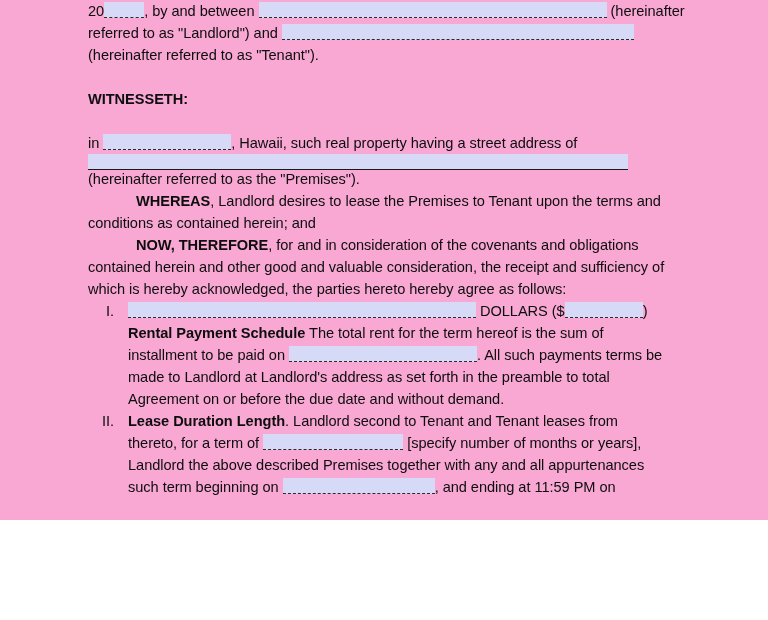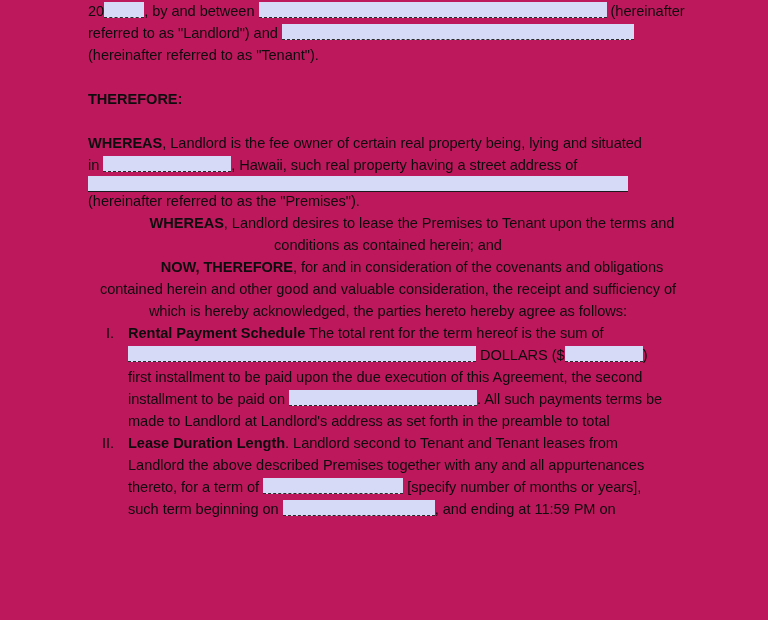--- a/index.html
+++ b/index.html
@@ -11,22 +11,22 @@
     width: 768px;
     height: 620px;
     overflow: hidden;
     font-family: "Liberation Sans", sans-serif;
     color: #000000;
   }
 
   #page {
     position: relative;
     width: 768px;
-    height: 620px;
-    background: #be185d;
+    height: 520px;
+    background: #f9a8d4;
     overflow: hidden;
   }
 
   #doc {
     position: absolute;
     left: 88px;
     top: 0px;
     width: 600px;
     font-size: 14.6px;
     line-height: 22px;
@@ -37,21 +37,21 @@
   .para {
     margin: 0;
     padding: 0;
     text-align: left;
   }
   .spacer-lg { height: 22px; }
 
   .b { font-weight: bold; }
 
   
-  .indent { text-indent: 48px; text-align: center; }
+  .indent { text-indent: 48px; }
 
   
   .fld {
     display: inline-block;
     background: #d7daf6;
     vertical-align: baseline;
     height: 15px;
     line-height: 15px;
     margin-bottom: -2px;
     border-bottom: 1.4px dashed #2b2b2b;
@@ -94,62 +94,61 @@
   <div id="doc">
 
     <p class="para"><span>20</span><span class="fld w-year"></span><span>, by and between </span><span class="fld w-full1"></span><span> (hereinafter</span></p>
 
     <p class="para"><span>referred to as "Landlord") and </span><span class="fld w-full2"></span></p>
 
     <p class="para">(hereinafter referred to as "Tenant").</p>
 
     <div class="spacer-lg"></div>
 
-    <p class="para b">THEREFORE:</p>
+    <p class="para b">WITNESSETH:</p>
 
     <div class="spacer-lg"></div>
 
-    <p class="para"><span class="b">WHEREAS</span><span>, Landlord is the fee owner of certain real property being, lying and situated</span></p>
 
     <p class="para"><span>in </span><span class="fld w-city"></span><span>, Hawaii, such real property having a street address of</span></p>
 
     <p class="para">
         <span class="fld w-addr solidline"></span>
       </p>
 
     <p class="para">(hereinafter referred to as the "Premises").</p>
 
     <p class="para indent"><span class="b">WHEREAS</span><span>, Landlord desires to lease the Premises to Tenant upon the terms and conditions as contained herein; and</span></p>
 
 
     <p class="para indent"><span class="b">NOW, THEREFORE</span><span>, for and in consideration of the covenants and obligations contained herein and other good and valuable consideration, the receipt and sufficiency of which is hereby acknowledged, the parties hereto hereby agree as follows:</span></p>
 
     <div class="section">
       <span class="roman">I.</span>
 
+      <p class="para"><span class="fld w-rentw"></span><span> DOLLARS ($</span><span class="fld w-amt"></span><span>)</span></p>
+
       <p class="para"><span class="b">Rental Payment Schedule</span><span>  The total rent for the term hereof is the sum of</span></p>
-
-      <p class="para"><span class="fld w-rentw"></span><span> DOLLARS ($</span><span class="fld w-amt"></span><span>)</span></p>
 
 
 
-      <p class="para">first installment to be paid upon the due execution of this Agreement, the second</p>
 
       <p class="para"><span>installment to be paid on </span><span class="fld w-date1"></span><span>.  All such payments terms be</span></p>
 
       <p class="para">made to Landlord at Landlord's address as set forth in the preamble to total</p>
+      <p class="para">Agreement on or before the due date and without demand.</p>
     </div>
 
     <div class="section">
       <span class="roman">II.</span>
 
       <p class="para"><span class="b">Lease Duration Length</span><span>.  Landlord second to Tenant and Tenant leases from</span></p>
 
+      <p class="para"><span>thereto, for a term of </span><span class="fld w-term"></span><span> [specify number of months or years],</span></p>
+
       <p class="para">Landlord the above described Premises together with any and all appurtenances</p>
-
-      <p class="para"><span>thereto, for a term of </span><span class="fld w-term"></span><span> [specify number of months or years],</span></p>
 
       <p class="para"><span>such term beginning on </span><span class="fld w-begin"></span><span>, and ending at 11:59 PM on</span></p>
 
     </div>
 
   </div>
 </div>
 
 </body></html>

